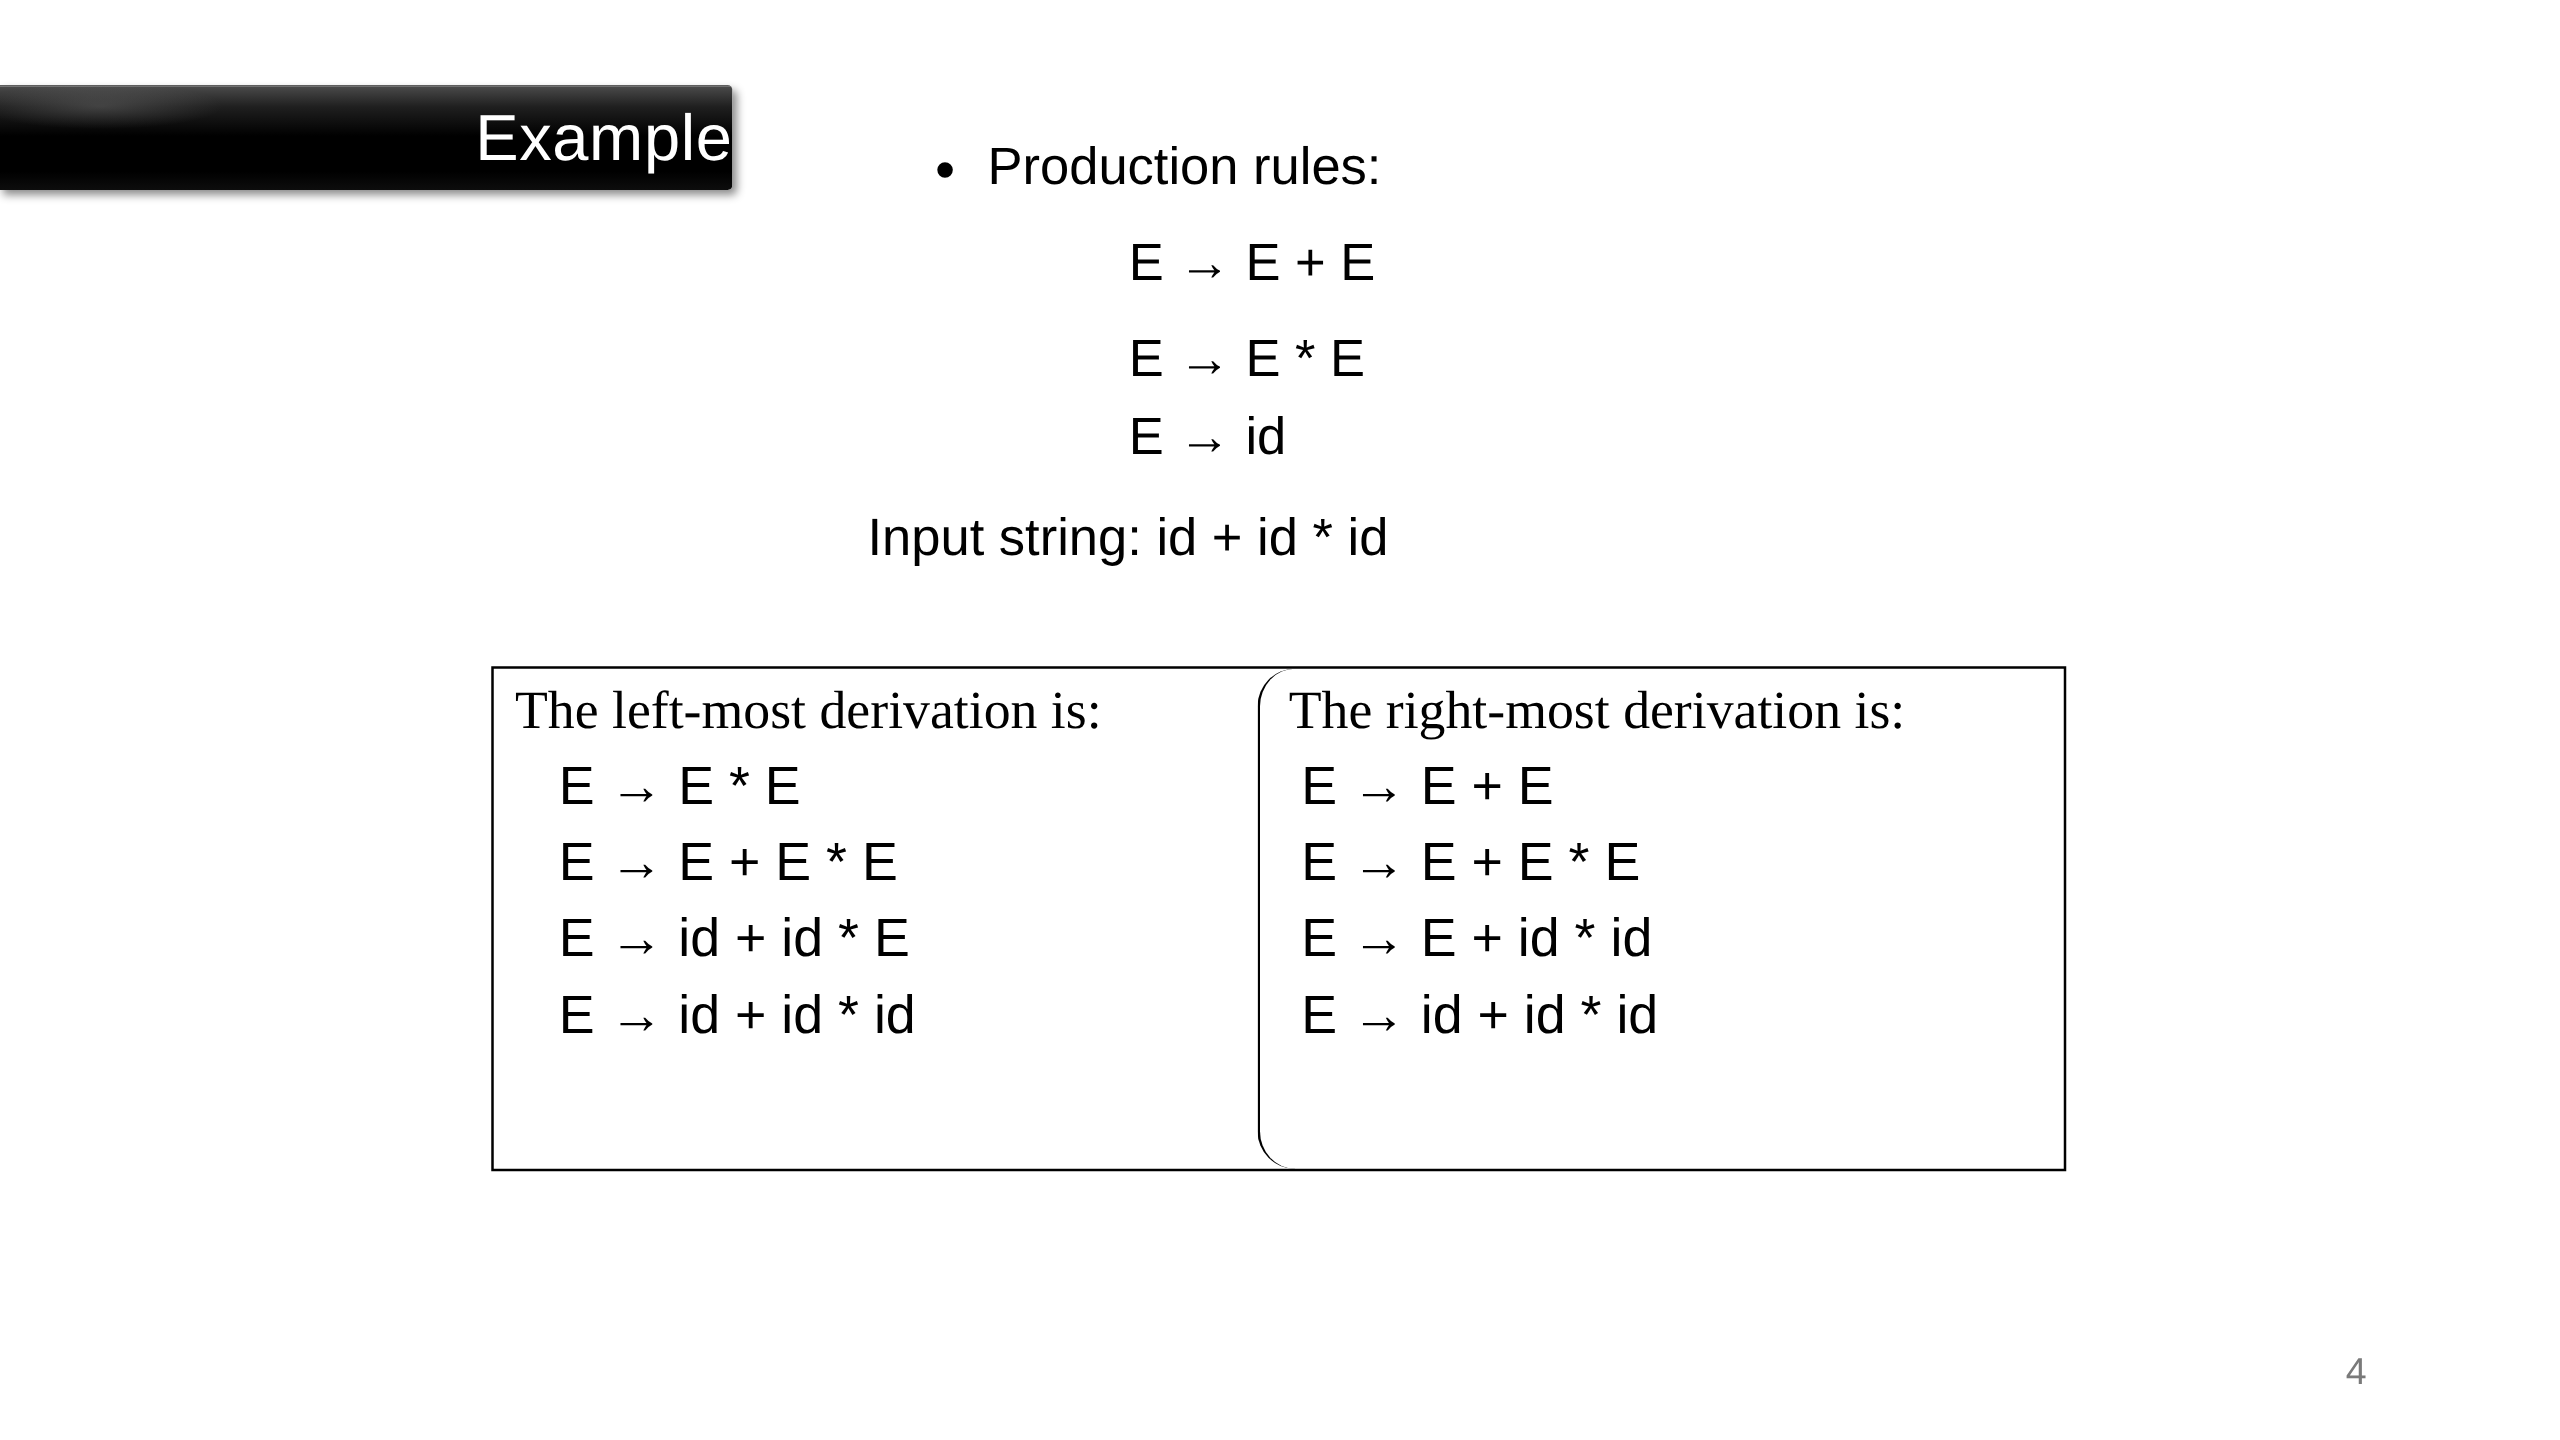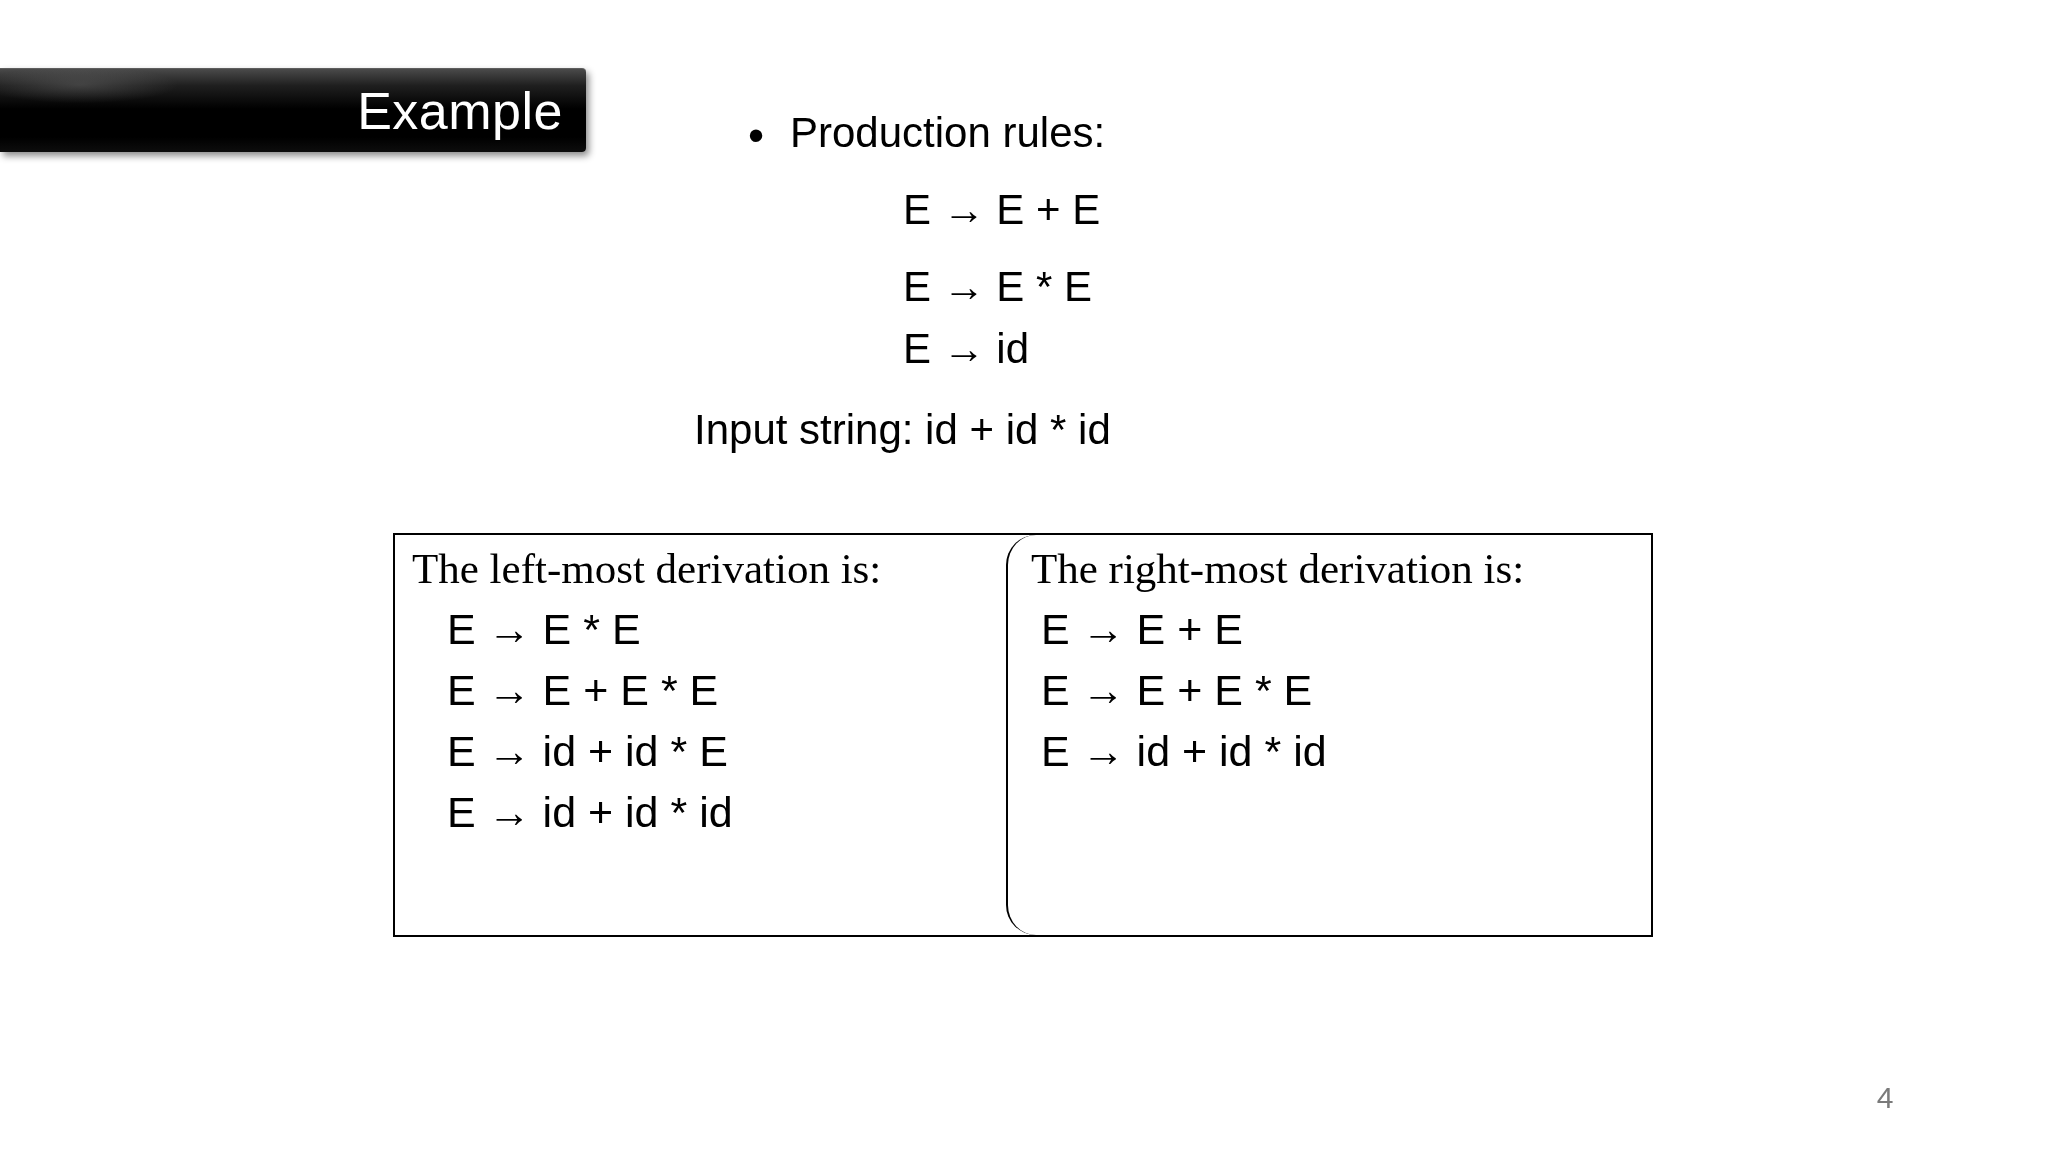--- a/index.html
+++ b/index.html
@@ -26,21 +26,20 @@
     box-sizing: border-box;
     border-radius: 0 4px 4px 0;
     background:
       radial-gradient(ellipse 140px 26px at 80px 16px, rgba(130,130,130,0.35), rgba(0,0,0,0) 70%),
       linear-gradient(180deg, #4a4a4a 0%, #1f1f1f 20%, #000000 48%, #000000 82%, #0d0d0d 100%);
     border-top: 1px solid #5e5e5e;
     box-shadow: 3px 4px 7px rgba(0,0,0,0.45);
     display: flex;
     align-items: center;
     justify-content: flex-end;
-    padding-right: 23px;
   }
   .title-text {
     font-size: 52px;
     color: #ffffff;
     letter-spacing: 0.5px;
     white-space: nowrap;
   }
 
   
   .abs-line {
@@ -123,17 +122,18 @@
     <div class="deriv-header">The left-most derivation is:</div>
     <div class="deriv-step">E → E * E</div>
     <div class="deriv-step">E → E + E * E</div>
     <div class="deriv-step">E → id + id * E</div>
     <div class="deriv-step">E → id + id * id</div>
   </div>
   <div class="deriv-col right">
     <div class="deriv-header">The right-most derivation is:</div>
     <div class="deriv-step">E → E + E</div>
     <div class="deriv-step">E → E + E * E</div>
+    <div class="deriv-step">E → E + id * id</div>
     <div class="deriv-step">E → id + id * id</div>
   </div>
 </div>
 
 <div class="page-number">4</div>
 
 </body></html>

